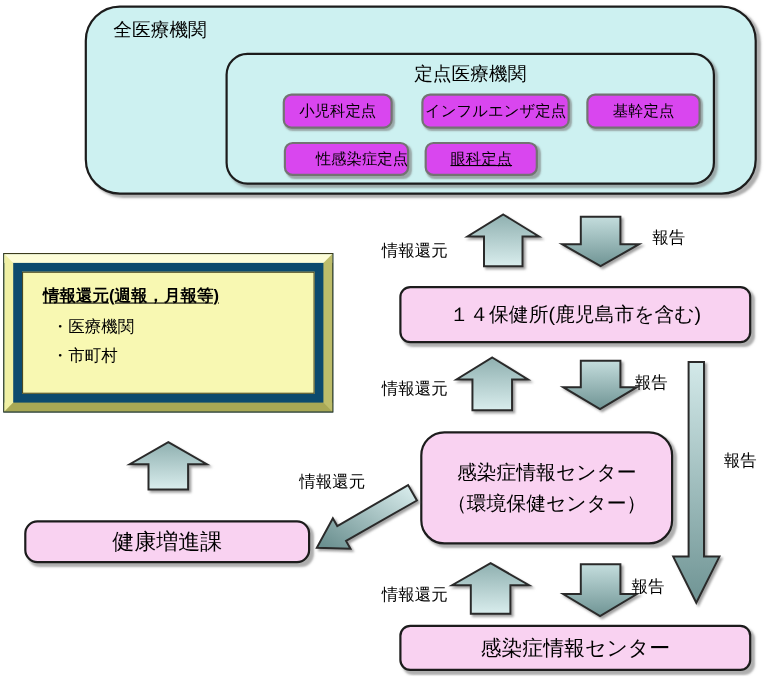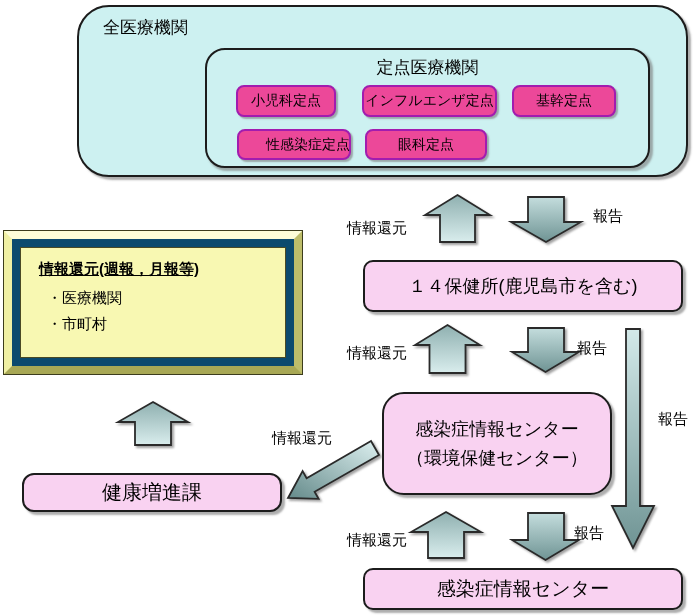--- a/index.html
+++ b/index.html
@@ -6,24 +6,24 @@
   .canvas{
     position:relative;width:700px;height:615px;background:#ffffff;overflow:hidden;
     font-family:"Liberation Sans","DejaVu Sans",sans-serif;color:#000;
   }
   .abs{position:absolute;box-sizing:border-box;}
   .cyan-box{
     background:#cdf1f1;border:2px solid #1c1c1c;
     box-shadow:3px 3px 2px rgba(120,120,120,.6);
   }
   .small-box{
-    background:#ec4899;border:2px solid #a21caf;border-radius:8px;
+    background:#d946ef;border:2px solid #737373;border-radius:8px;
     box-shadow:2px 2px 1.5px rgba(120,120,120,.6);
     display:flex;align-items:center;justify-content:center;
-    font-size:14px;white-space:nowrap;
+    font-size:14px;white-space:nowrap;margin-left:21px;
   }
   .pink-box{
     background:#f9d2f1;border:2px solid #1c1c1c;
     box-shadow:3px 3px 2px rgba(120,120,120,.6);
     display:flex;align-items:center;justify-content:center;
     text-align:center;white-space:nowrap;
   }
   .group-title{font-size:17px;white-space:nowrap;}
   .arrow-label{font-size:15px;white-space:nowrap;}
   
@@ -58,21 +58,21 @@
   <div class="abs cyan-box" style="left:77px;top:5px;width:611px;height:172px;border-radius:32px;"></div>
   <div class="abs group-title" style="left:103px;top:16px;">全医療機関</div>
 
   <div class="abs cyan-box" style="left:205px;top:48px;width:445px;height:120px;border-radius:20px;box-shadow:2.5px 2.5px 2px rgba(120,120,120,.6);"></div>
   <div class="abs group-title" style="left:205px;top:56px;width:445px;text-align:center;">定点医療機関</div>
 
   <div class="abs small-box" style="left:236px;top:85px;width:100px;height:32px;">小児科定点</div>
   <div class="abs small-box" style="left:362px;top:85px;width:135px;height:32px;">インフルエンザ定点</div>
   <div class="abs small-box" style="left:512px;top:85px;width:104px;height:32px;">基幹定点</div>
   <div class="abs small-box" style="left:237px;top:129px;width:114px;height:31px;padding-left:28px;">性感染症定点</div>
-  <div class="abs small-box" style="left:365px;top:129px;width:122px;height:31px;">眼科定点</div>
+  <div class="abs small-box" style="left:365px;top:129px;width:103px;height:31px;text-decoration:underline;">眼科定点</div>
 
   <div class="abs fb-frame">
     <div class="fb-bevel">
       <div class="fb-inner">
         <div class="fb-title">情報還元(週報，月報等)</div>
         <div class="fb-item">・医療機関</div>
         <div class="fb-item">・市町村</div>
       </div>
     </div>
   </div>

